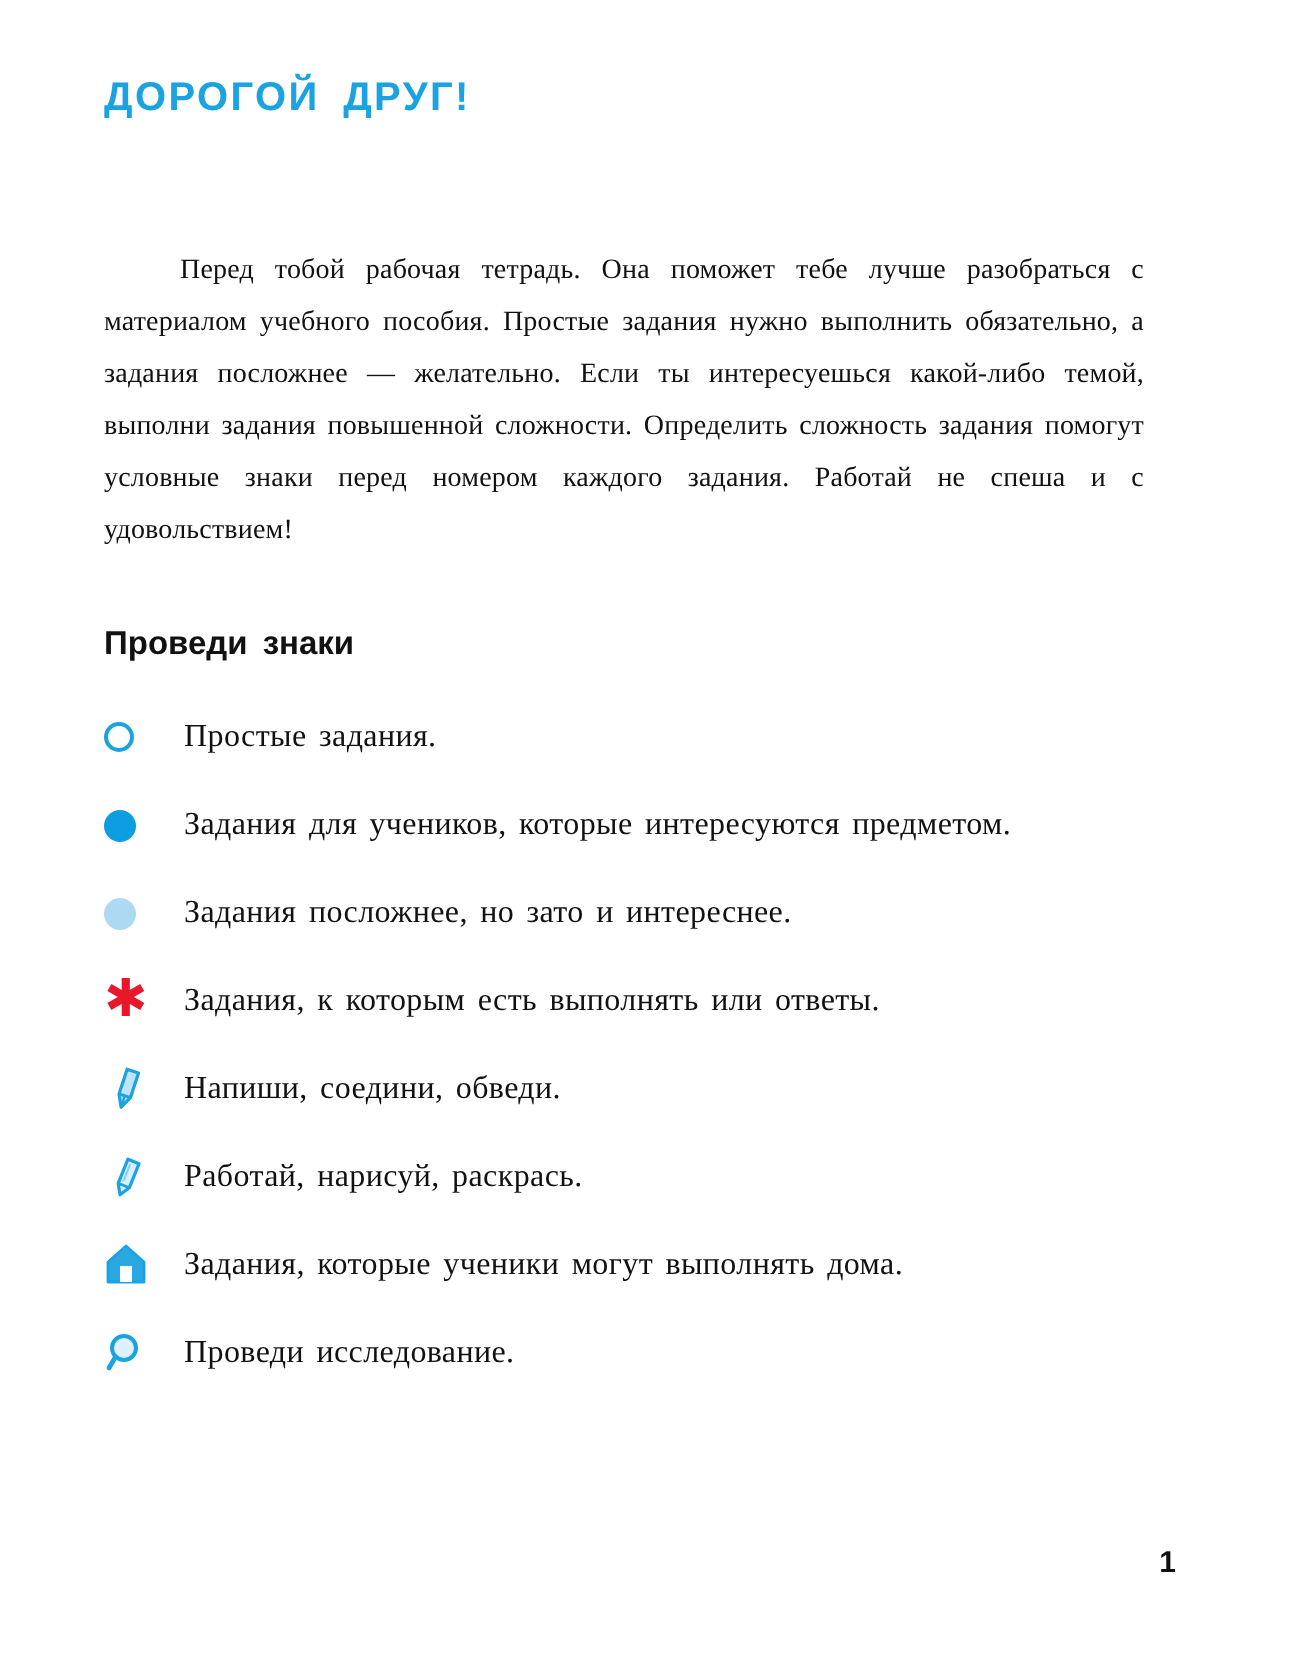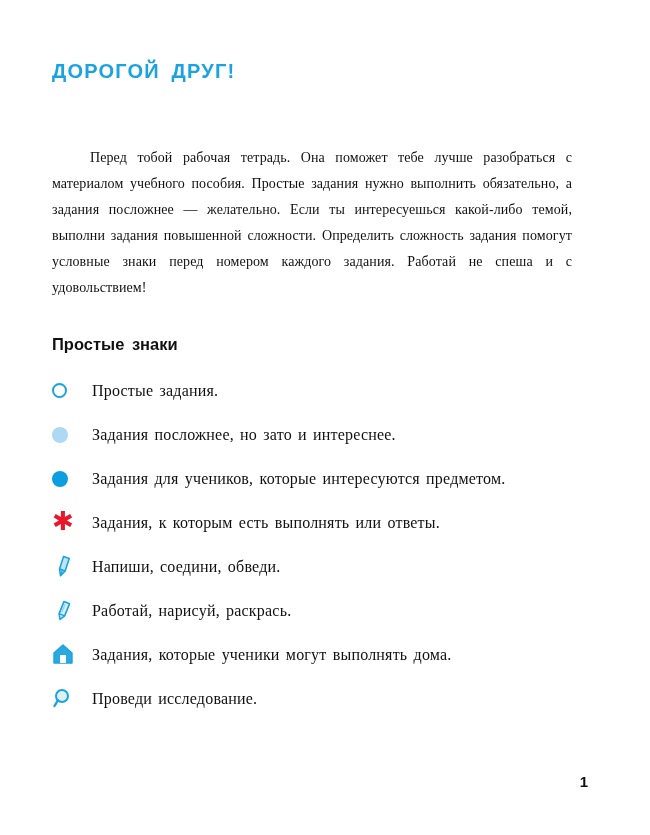--- a/index.html
+++ b/index.html
@@ -18,21 +18,21 @@
   .page {
     position: absolute;
     left: 0; top: 0;
     width: 650px;
     height: 835px;
     background: #fff;
   }
   .content {
     position: absolute;
     left: 52px;
-    top: 60px;
+    top: 38px;
     width: 520px;
   }
   .title {
     font-family: "Liberation Sans", sans-serif;
     color: #1aa3e0;
     font-weight: bold;
     font-size: 20px;
     letter-spacing: 1.2px;
     word-spacing: 5px;
     margin: 0 0 62px 0;
@@ -127,43 +127,43 @@
 </head>
 <body>
 
 <div class="page">
   <div class="content">
 
     <h1 class="title">ДОРОГОЙ  ДРУГ!</h1>
 
     <p class="intro">Перед тобой рабочая тетрадь. Она поможет тебе лучше разобраться с материалом учебного пособия. Простые задания нужно выполнить обязательно, а задания посложнее — желательно. Если ты интересуешься какой-либо темой, выполни задания повышенной сложности. Определить сложность задания помогут условные знаки перед номером каждого задания. Работай не спеша и с удовольствием!</p>
 
-    <h2 class="subhead">Простые  знаки</h2>
+    <h2 class="subhead">Проведи  знаки</h2>
 
     <div class="legend">
 
       <div class="legend-row">
         <span class="legend-icon">
           <span class="circle-outline"></span>
         </span>
         <span class="legend-text">Простые  задания.</span>
       </div>
 
       <div class="legend-row">
         <span class="legend-icon">
+          <span class="circle-solid"></span>
+        </span>
+        <span class="legend-text justify-full">Задания  для  учеников,  которые  интересуются  предметом.</span>
+      </div>
+
+      <div class="legend-row">
+        <span class="legend-icon">
           <span class="circle-light"></span>
         </span>
         <span class="legend-text">Задания  посложнее,  но  зато  и  интереснее.</span>
-      </div>
-
-      <div class="legend-row">
-        <span class="legend-icon">
-          <span class="circle-solid"></span>
-        </span>
-        <span class="legend-text justify-full">Задания  для  учеников,  которые  интересуются  предметом.</span>
       </div>
 
       <div class="legend-row">
         <span class="legend-icon">
           <span class="asterisk">✱</span>
         </span>
         <span class="legend-text justify-full">Задания,  к  которым  есть  выполнять  или  ответы.</span>
       </div>
 
       <div class="legend-row">

